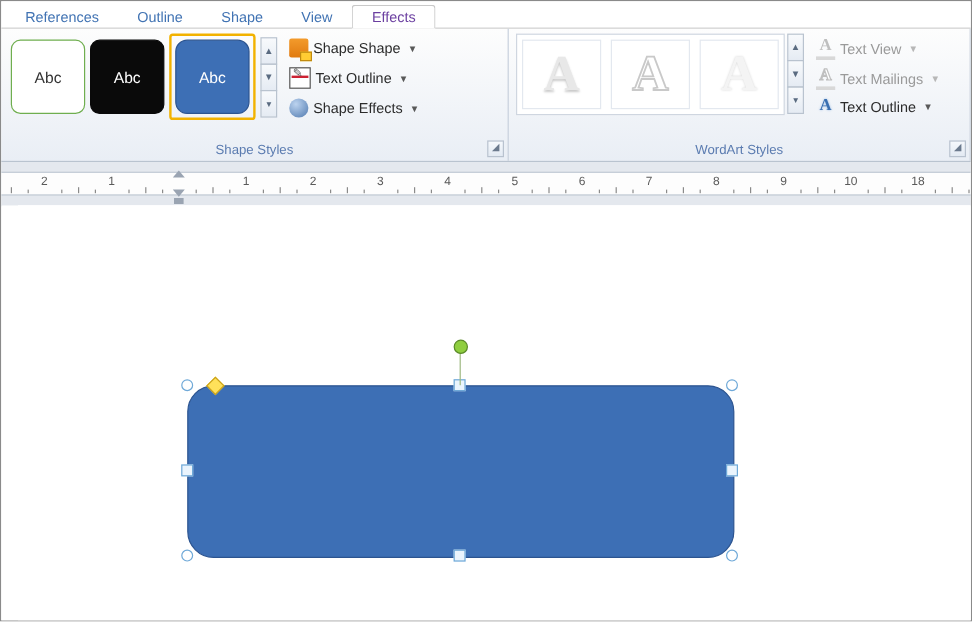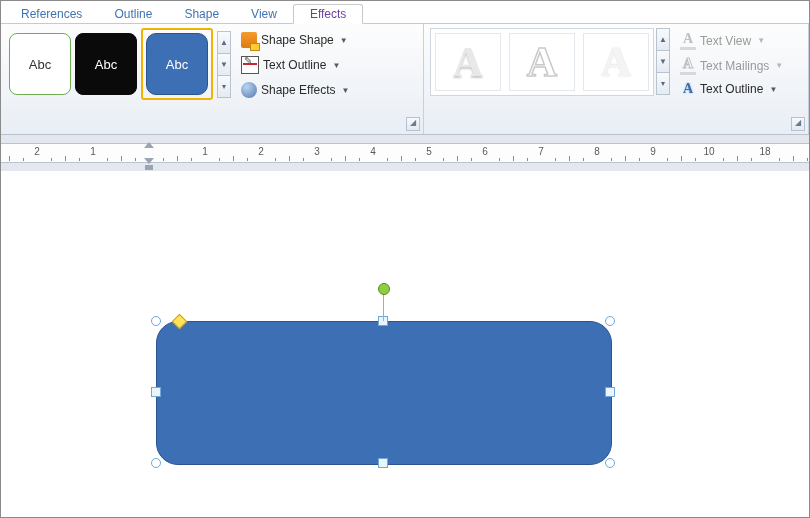--- a/index.html
+++ b/index.html
@@ -103,20 +103,21 @@
             <span>Text Outline</span>
             <span class="dd">▼</span>
           </div>
           <div class="cmd">
             <span class="ic ic-effects"></span>
             <span>Shape Effects</span>
             <span class="dd">▼</span>
           </div>
         </div>
       </div>
+      <div class="group-title">Shape Styles</div>
       <div class="dialog-launch">◢</div>
     </div>
 
     <div class="group" style="flex:1">
       <div class="group-body">
         <div style="display:flex;align-items:flex-start">
           <div class="wa-gallery">
             <div class="wa-item wa1">
                 <span>A</span>
               </div>
@@ -144,20 +145,21 @@
             <span>Text Mailings</span>
             <span class="dd">▼</span>
           </div>
           <div class="tc enabled">
             <span class="ic-teffects">A</span>
             <span>Text Outline</span>
             <span class="dd">▼</span>
           </div>
         </div>
       </div>
+      <div class="group-title">WordArt Styles</div>
       <div class="dialog-launch">◢</div>
     </div>
 
   </div>
 
   <div class="ruler-area">
     <div class="ruler">
       <div class="ruler-inner" id="ruler-inner">
           <div class="rnum" style="left: 36px;">2</div>
           <div class="rnum" style="left: 92px;">1</div>

